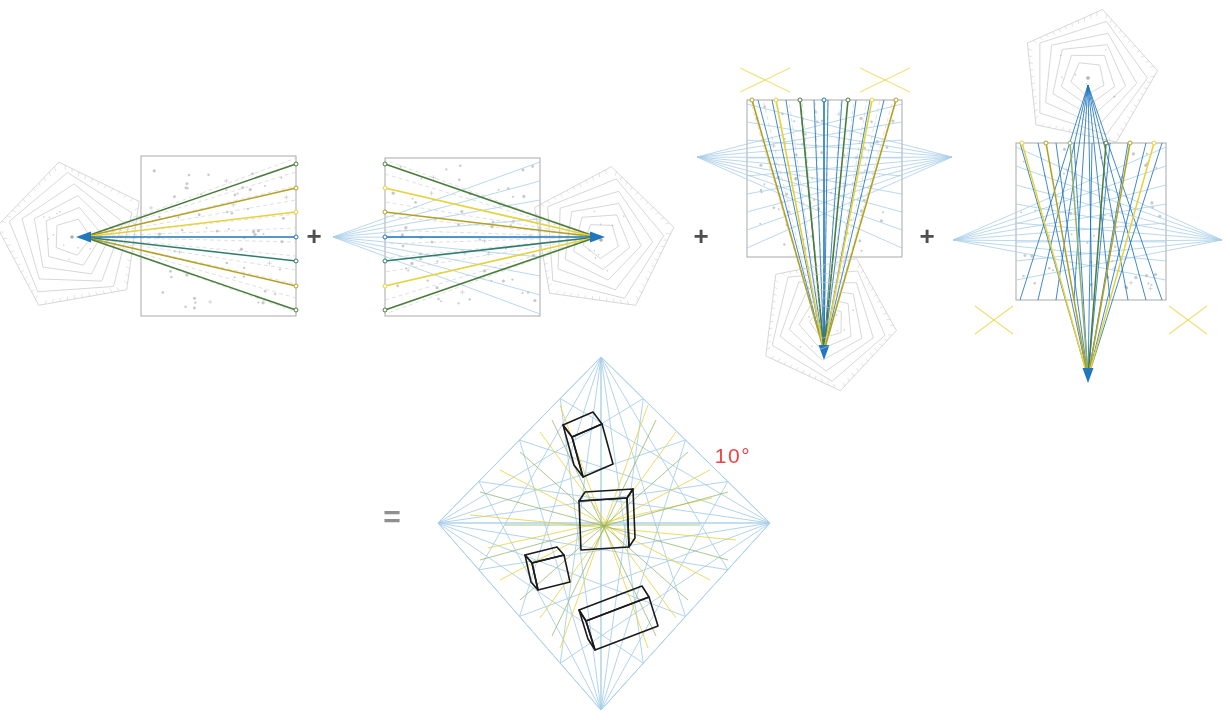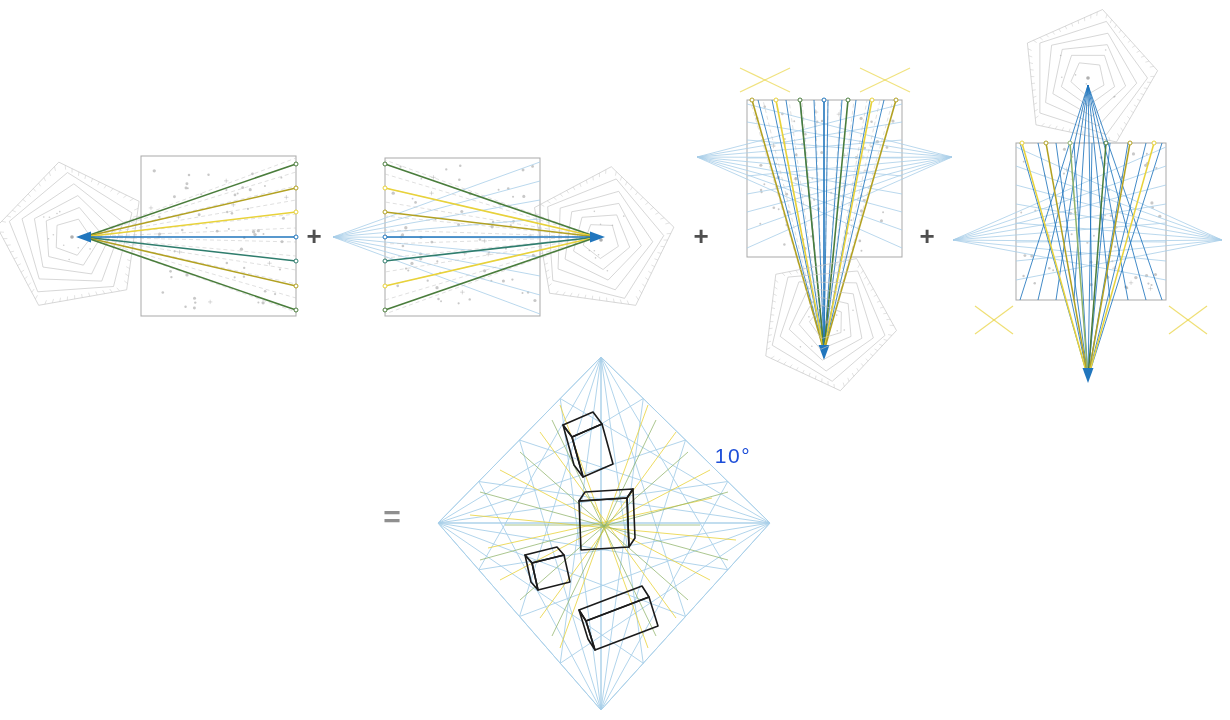--- a/index.html
+++ b/index.html
@@ -12,21 +12,21 @@
   svg.scene{position:absolute;left:0;top:0;}
   .op{
     position:absolute;transform:translate(-50%,-50%);
     font-weight:700;font-size:26px;line-height:1;
     color:var(--operator-gray,#4f4f4f);
   }
   .op.eq{font-size:30px;color:var(--equals-gray,#8f8f8f);}
   .angle{
     position:absolute;transform:translate(-50%,-50%);
     font-size:21px;font-weight:500;letter-spacing:1.5px;
-    color:#1d4ed8;
+    color:#ef4444;
   }
 </style>
 </head>
 <body>
 
 <div class="stage">
 
   <svg class="scene" width="1230" height="720" viewBox="0 0 1230 720">
     <g>
         <polygon points="58.8027384973133,162.15461077107219 139.10401705727844,201.3201612282723 126.66982482573749,289.79403615488377 38.68379284403011,305.3083475187367 -3.2603732243593413,226.42284432703502" stroke="#c2c2c2" stroke-width="0.7" fill="none" stroke-linejoin="round" stroke-opacity="0.95"></polygon>

